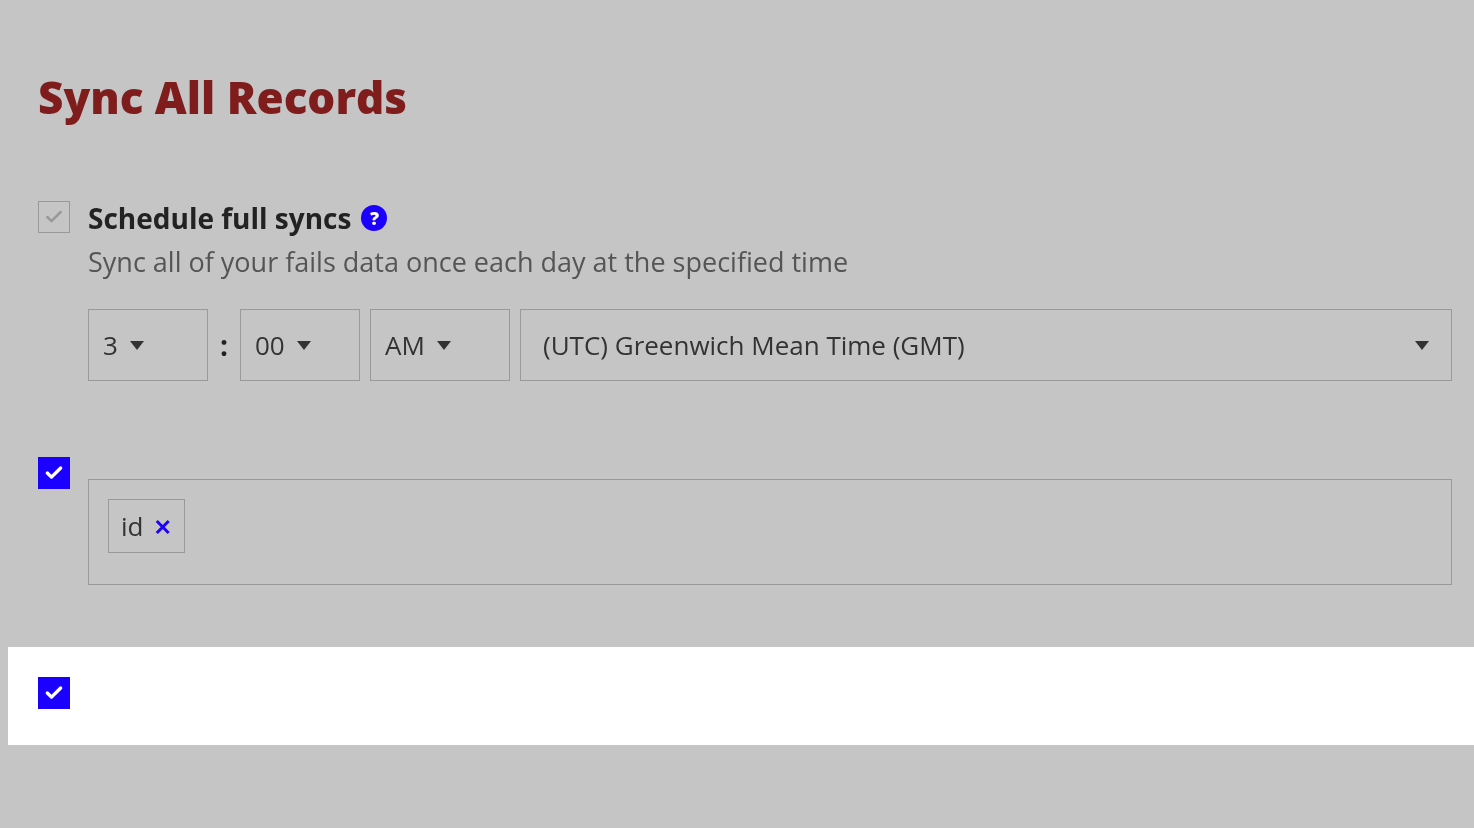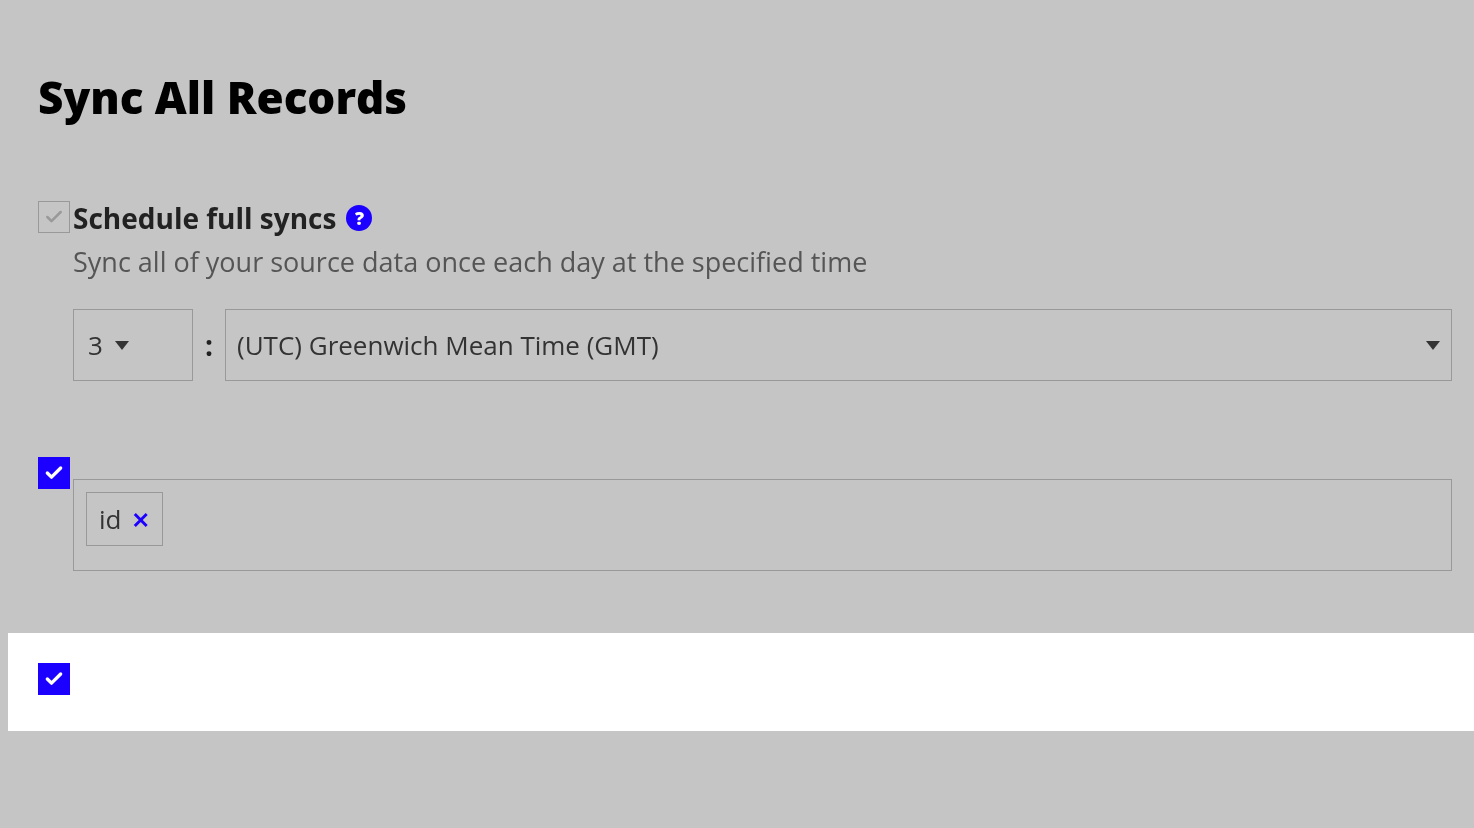--- a/index.html
+++ b/index.html
@@ -14,31 +14,31 @@
     height: 828px;
     position: relative;
     overflow: hidden;
   }
   .container {
     padding: 30px 30px 0 30px;
   }
   .page-title {
     font-size: 44px;
     font-weight: 800;
-    color: #000000;
+    color: #7f1d1d;
     margin-bottom: 60px;
   }
   .section {
     margin-bottom: 50px;
     padding: 12px 0;
   }
   .section-row {
     display: flex;
     align-items: flex-start;
-    gap: 3px;
+    gap: 18px;
   }
   .checkbox {
     width: 30px;
     height: 30px;
     border: 1px solid #999;
     background: #c5c5c5;
     flex-shrink: 0;
     display: inline-flex;
     align-items: center;
     justify-content: center;
@@ -104,40 +104,40 @@
     display: inline-flex;
     align-items: center;
     padding: 0 14px;
     font-size: 26px;
     color: #333;
     cursor: pointer;
     gap: 12px;
   }
   .select-box.small { min-width: 90px; }
   .select-box.med { min-width: 110px; }
-  .select-box.large { flex: 1; justify-content: space-between; padding: 0 11px; }
+  .select-box.large { flex: 1; justify-content: space-between; padding: 0 22px; }
   .caret {
     width: 0;
     height: 0;
     border-left: 7px solid transparent;
     border-right: 7px solid transparent;
     border-top: 9px solid #333;
     display: inline-block;
   }
   .colon {
     font-size: 28px;
     font-weight: 700;
     color: #222;
     padding: 0 2px;
   }
   .tag-container {
     border: 1px solid #999;
     background: #c5c5c5;
     margin-top: 24px;
-    padding: 12px;
+    padding: 19px;
     min-height: 66px;
     display: flex;
     align-items: flex-start;
     gap: 6px;
     flex-wrap: wrap;
   }
   .tag {
     border: 1px solid #999;
     background: #c5c5c5;
     padding: 8px 12px;
@@ -173,27 +173,35 @@
       <div class="checkbox">
         <svg viewBox="0 0 24 24" fill="none">
           <path class="check-grey" d="M4 12l5 5L20 6" stroke-width="3" stroke-linecap="round" stroke-linejoin="round"></path>
         </svg>
       </div>
       <div class="section-content">
         <div class="section-label-row">
           <span class="section-label">Schedule full syncs</span>
           <span class="help-icon">?</span>
         </div>
-        <div class="section-desc">Sync all of your source data once each day at the specified time</div>
+        <div class="section-desc">Sync all of your fails data once each day at the specified time</div>
         <div class="controls-row">
           <div class="select-box small">
             <span>3</span>
             <span class="caret"></span>
           </div>
           <span class="colon">:</span>
+          <div class="select-box small">
+            <span>00</span>
+            <span class="caret"></span>
+          </div>
+          <div class="select-box med">
+            <span>AM</span>
+            <span class="caret"></span>
+          </div>
           <div class="select-box large">
             <span>(UTC) Greenwich Mean Time (GMT)</span>
             <span class="caret"></span>
           </div>
         </div>
       </div>
     </div>
   </div>
 
   <div class="section">

